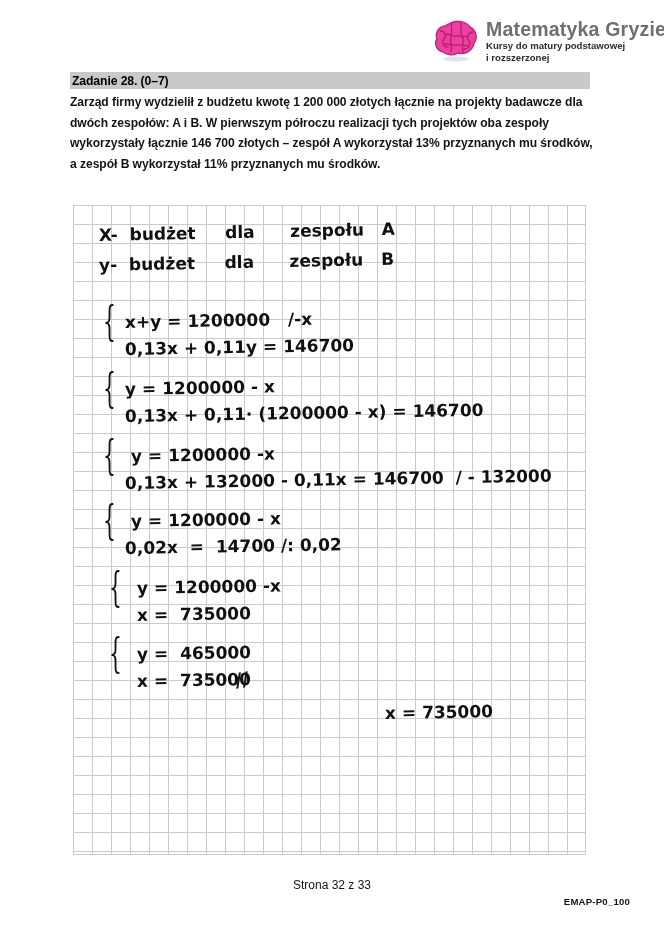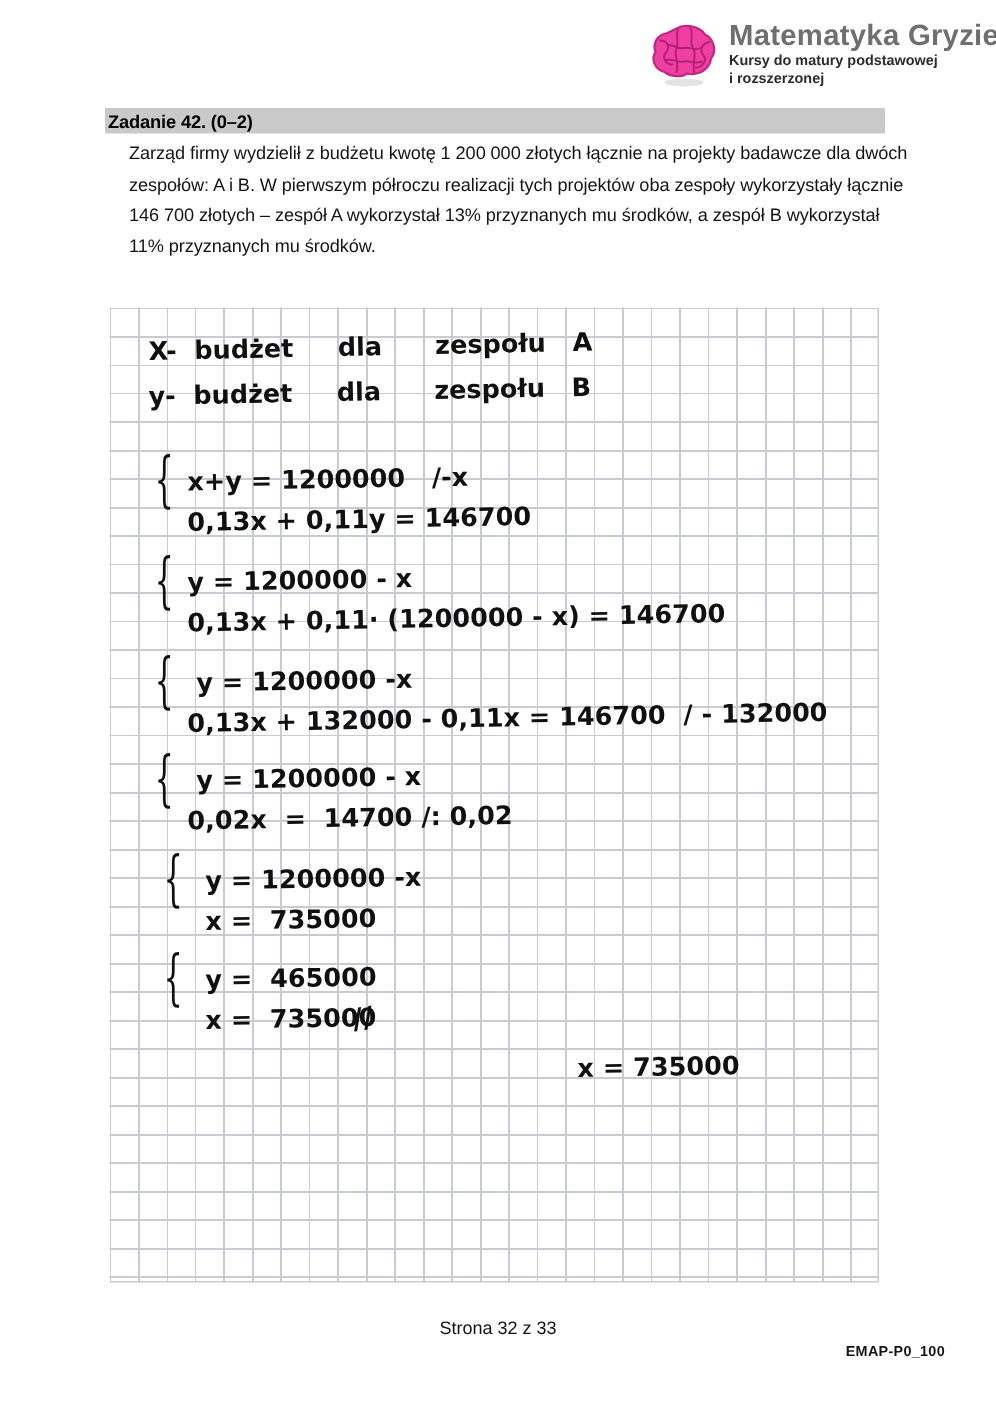--- a/index.html
+++ b/index.html
@@ -19,21 +19,21 @@
   }
 
   
   .brand {
     position: absolute;
     top: 6px;
     left: 432px;
     width: 228px;
     height: 58px;
     display: flex;
-    align-items: center;
+    align-items: flex-end;
   }
   .brand-mark {
     width: 48px;
     height: 50px;
     flex: 0 0 48px;
     position: relative;
   }
   .brand-mark svg { display: block; }
   .brand-text {
     margin-left: 6px;
@@ -70,23 +70,24 @@
     font-size: 12.2px;
     font-weight: bold;
     color: #000000;
     padding-left: 2px;
     letter-spacing: -0.1px;
   }
 
   
   .task-body {
     position: absolute;
-    left: 86px;
+    left: 70px;
     top: 92px;
     width: 524px;
+    font-weight: bold;
   }
   .task-body p {
     margin: 0;
     font-size: 12.1px;
     line-height: 20.5px;
     color: #141414;
     letter-spacing: -0.05px;
   }
   .task-body p.spaced {
     margin-top: 12px;
@@ -182,21 +183,21 @@
     </svg>
   </div>
   <div class="brand-text">
     <div class="brand-title">Matematyka Gryzie</div>
     <div class="brand-sub">Kursy do matury podstawowej</div>
     <div class="brand-sub">i rozszerzonej</div>
   </div>
 </div>
 
 <div class="task-header">
-  <span class="task-header-label">Zadanie 42. (0–2)</span>
+  <span class="task-header-label">Zadanie 28. (0–7)</span>
 </div>
 
 <div class="task-body">
   <p>Zarząd firmy wydzielił z budżetu kwotę  1 200 000  złotych łącznie na projekty badawcze dla dwóch zespołów: A i B. W pierwszym półroczu realizacji tych projektów oba zespoły wykorzystały łącznie  146 700  złotych – zespół A wykorzystał  13%  przyznanych mu środków, a zespół B wykorzystał  11%  przyznanych mu środków.</p>
 </div>
 
 <div class="answer-area">
   <div class="hand-layer">
       <div class="brace" style="left: 30px; top: 96px;">{</div>
       <div class="brace" style="left: 30px; top: 163px;">{</div>

